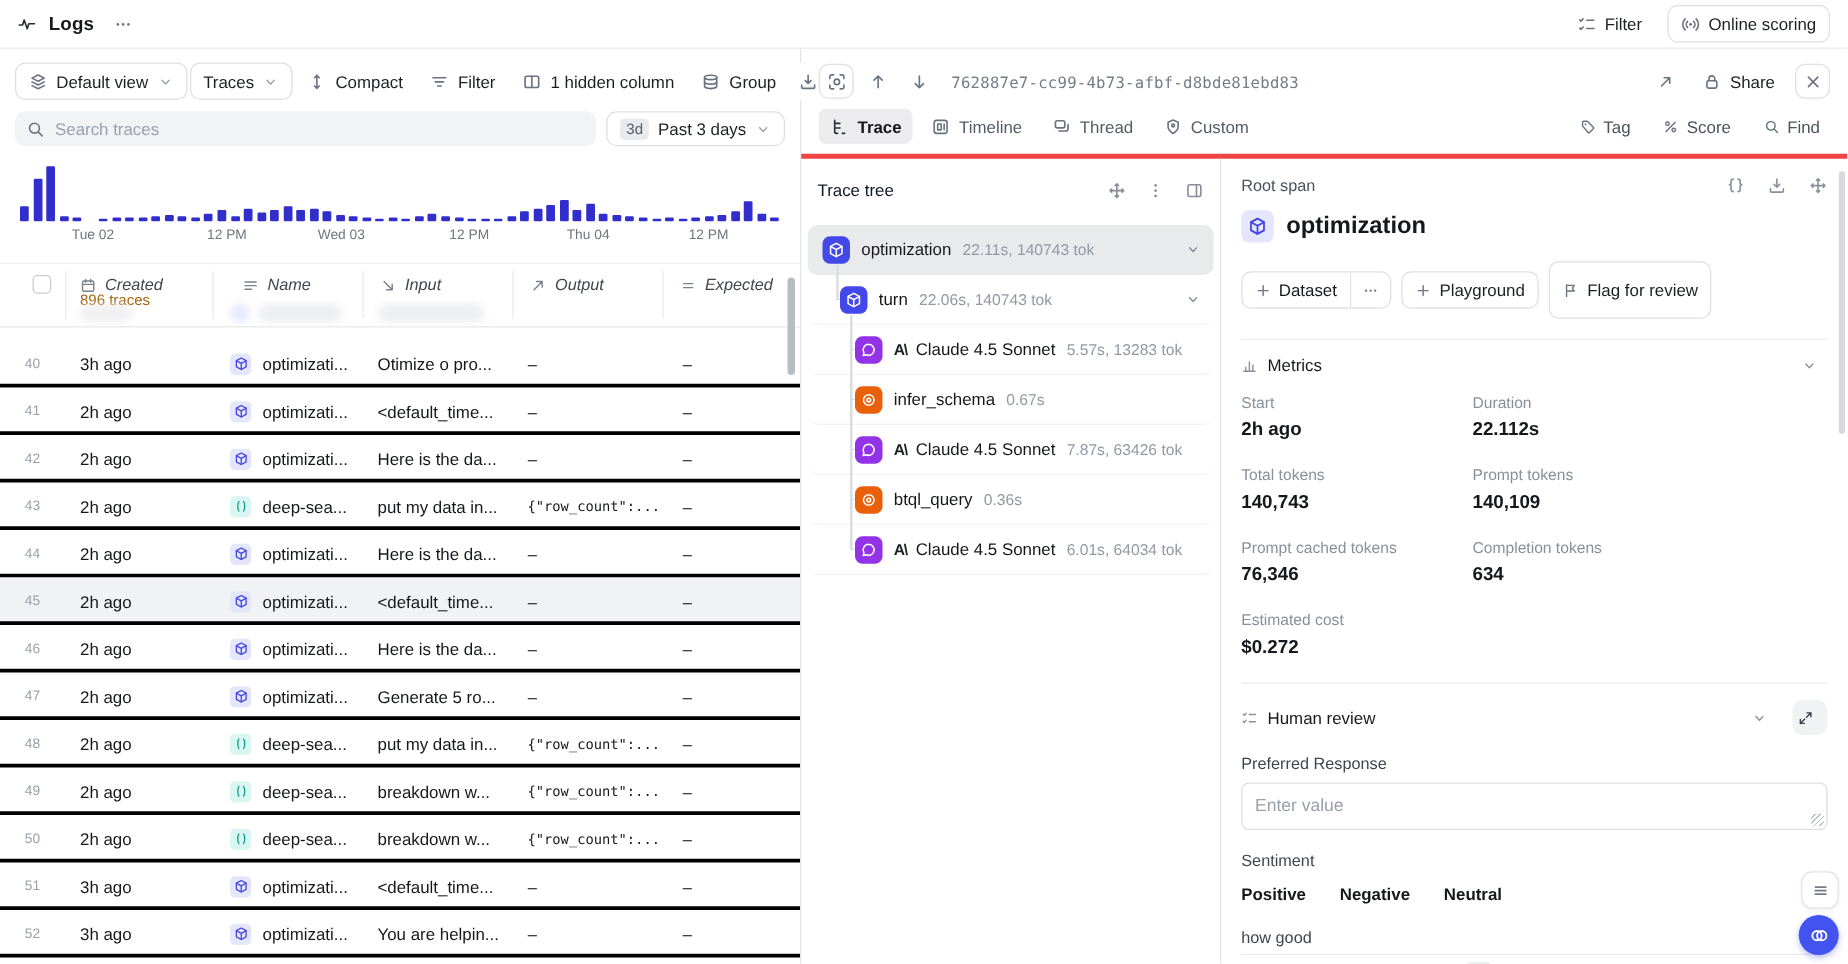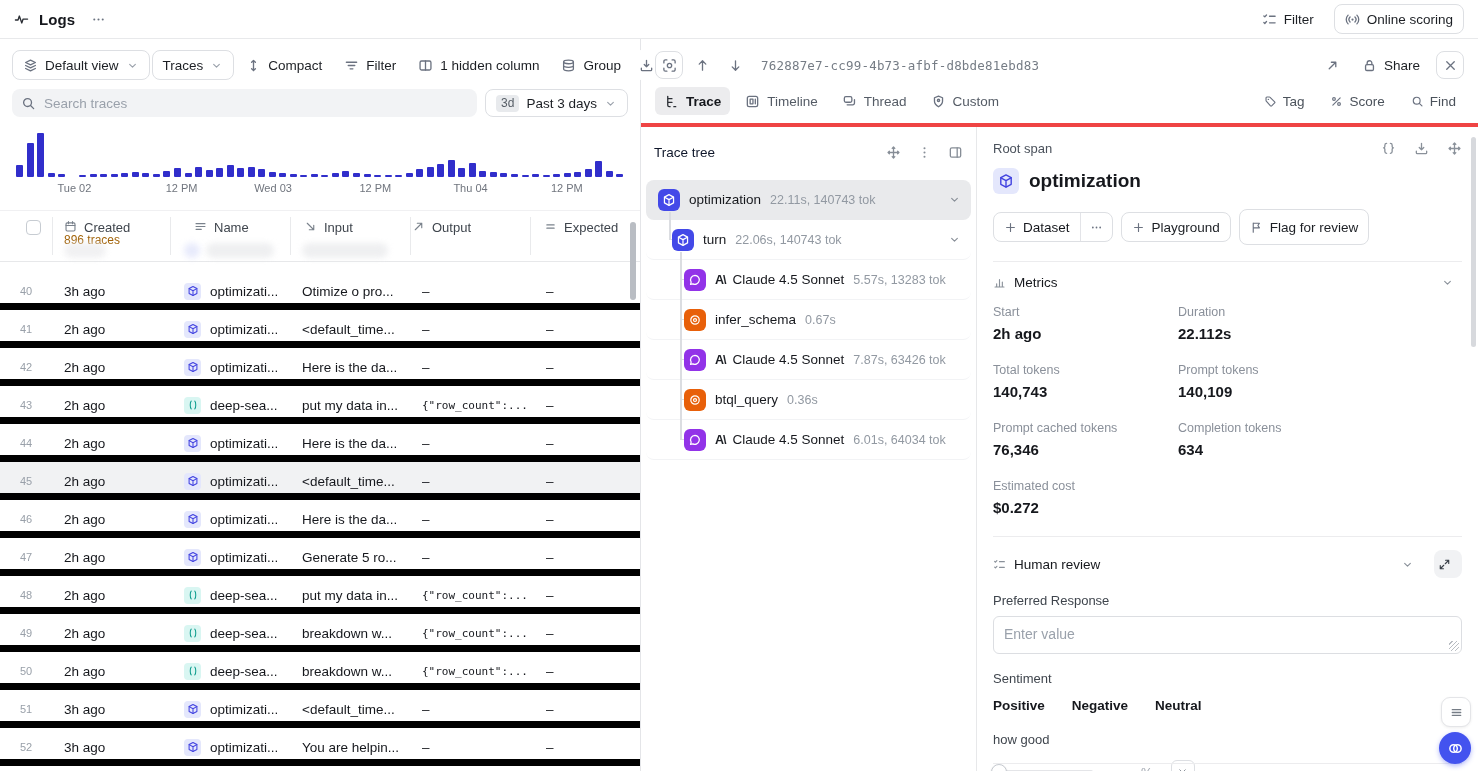--- a/index.html
+++ b/index.html
@@ -40,28 +40,28 @@
   
   .histogram { position:relative; margin:10px 14px 0; height:70px; }
   .bars { position:absolute; left:2px; right:2px; bottom:20px; height:46px; display:flex; align-items:flex-end; justify-content:space-between; }
   .bar { width:7px; background:#312ecb; border-radius:1px; }
   .ticks { position:absolute; left:2px; right:8px; bottom:0; height:15px; }
   .tick { position:absolute; transform:translateX(-50%); font-size:11px; color:#70757e; white-space:nowrap; }
 
   
   .table { margin-top:13px; position:relative; }
   .thead { position:relative; height:52px; border-top:1px solid #f0f0f2; border-bottom:1px solid #e7e8ea; }
-  .th { position:absolute; top:9px; display:flex; align-items:flex-start; gap:7px; font-size:13px; color:#3f454d; }
+  .th { position:absolute; top:9px; display:flex; align-items:flex-end; gap:7px; font-size:13px; color:#3f454d;font-style:italic; }
   .th .ic { color:#7a828c; }
   .colline { position:absolute; top:6px; bottom:6px; width:1px; background:#e9eaec; }
   .traces-count { position:absolute; left:64px; top:22px; font-size:12px; color:#a16207; }
   .checkbox { position:absolute; left:26px; top:9px; width:15px; height:15px; border:1.5px solid #c7ccd2; border-radius:4px; background:#fff; }
   .skel { position:absolute; top:32px; height:15px; border-radius:8px; filter:blur(3px); opacity:.75; }
   .tbody { margin-top:10px; }
-  .trow { position:relative; height:38px; border-bottom:7px solid #000000; font-size:13.5px; }
+  .trow { position:relative; height:38px; border-bottom:3px solid #000000; font-size:13.5px; }
   .trow.hl { background:#f1f2f3; }
   .cell { position:absolute; top:0; height:38px; display:flex; align-items:center; white-space:nowrap; overflow:hidden; }
   .c-num { left:0; width:52px; justify-content:center; color:#99a0a9; font-size:11px; }
   .c-created { left:64px; width:110px; }
   .c-name { left:184px; width:112px; gap:9px; }
   .c-input { left:302px; width:112px; }
   .c-output { left:422px; width:118px; }
   .c-expected { left:546px; width:80px; }
   .mono { font-family:"DejaVu Sans Mono",monospace; font-size:11px; }
   .chip { width:17px; height:17px; border-radius:4px; display:flex; align-items:center; justify-content:center; flex:none; }
@@ -368,21 +368,21 @@
           <span>Name</span>
         </span>
         <span class="th" style="left:304px">
           <span class="ic sm">
               <svg viewBox="0 0 16 16" fill="none" stroke="currentColor" stroke-width="1.4" stroke-linecap="round" stroke-linejoin="round">
                 <path d="M4 4l8 8M12 12V6.5M12 12H6.5"></path>
               </svg>
             </span>
           <span>Input</span>
         </span>
-        <span class="th" style="left:412px">
+        <span class="th" style="left:424px">
           <span class="ic sm">
               <svg viewBox="0 0 16 16" fill="none" stroke="currentColor" stroke-width="1.4" stroke-linecap="round" stroke-linejoin="round">
                 <path d="M4 12l8-8M12 4v5.5M12 4H6.5"></path>
               </svg>
             </span>
           <span>Output</span>
         </span>
         <span class="th" style="left:544px">
           <span class="ic sm">
               <svg viewBox="0 0 16 16" fill="none" stroke="currentColor" stroke-width="1.4" stroke-linecap="round" stroke-linejoin="round">
@@ -900,21 +900,21 @@
             </div>
           </span>
           <span class="btn bordered" style="height:30px">
             <span class="ic sm">
                 <svg viewBox="0 0 16 16" fill="none" stroke="currentColor" stroke-width="1.4" stroke-linecap="round" stroke-linejoin="round">
                   <path d="M8 3.2v9.6M3.2 8h9.6"></path>
                 </svg>
               </span>
             <span>Playground</span>
           </span>
-          <span class="btn bordered" style="height:36px">
+          <span class="btn bordered" style="height:46px">
             <span class="ic sm">
                 <svg viewBox="0 0 16 16" fill="none" stroke="currentColor" stroke-width="1.4" stroke-linecap="round" stroke-linejoin="round">
                   <path d="M4 13.8V2.5M4 2.8h7.6L9.7 5.6l1.9 2.8H4"></path>
                 </svg>
               </span>
             <span>Flag for review</span>
           </span>
         </div>
 
         <div class="hr"></div>

